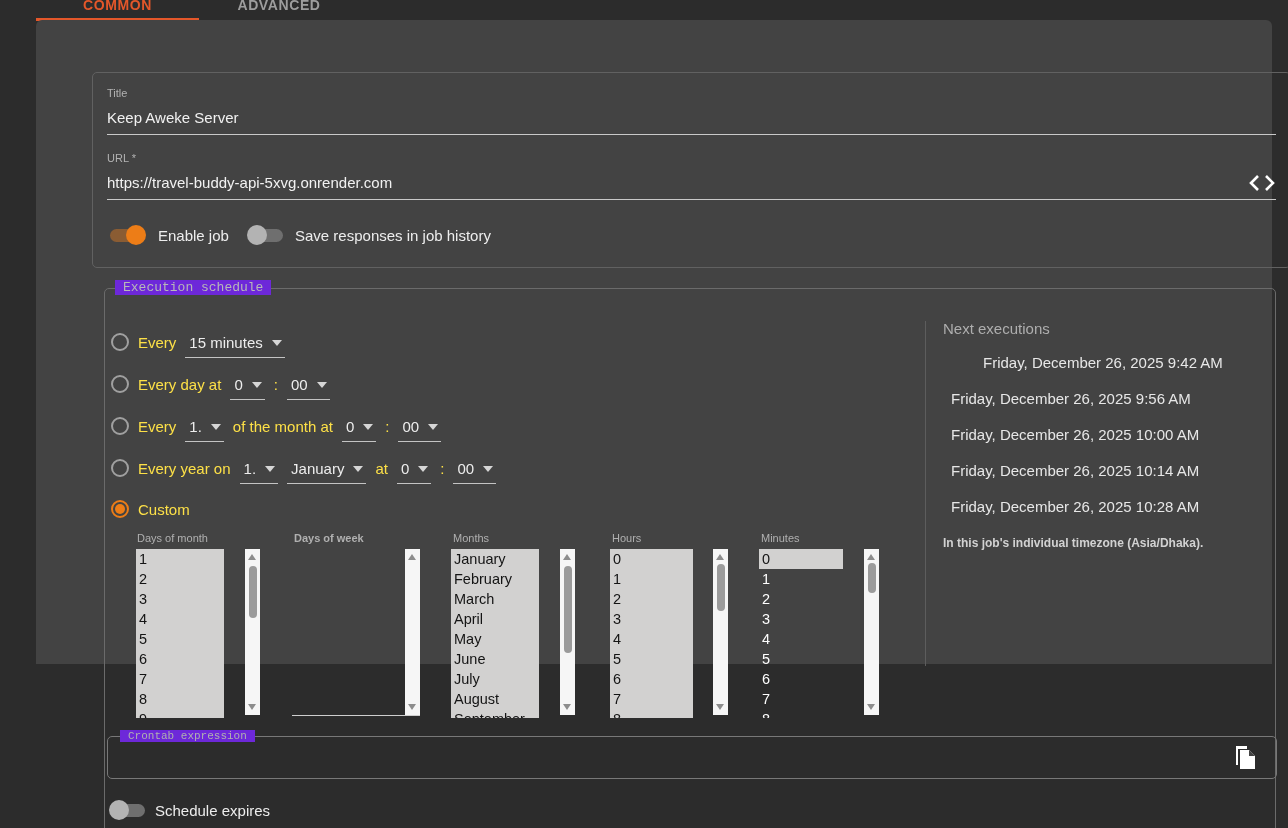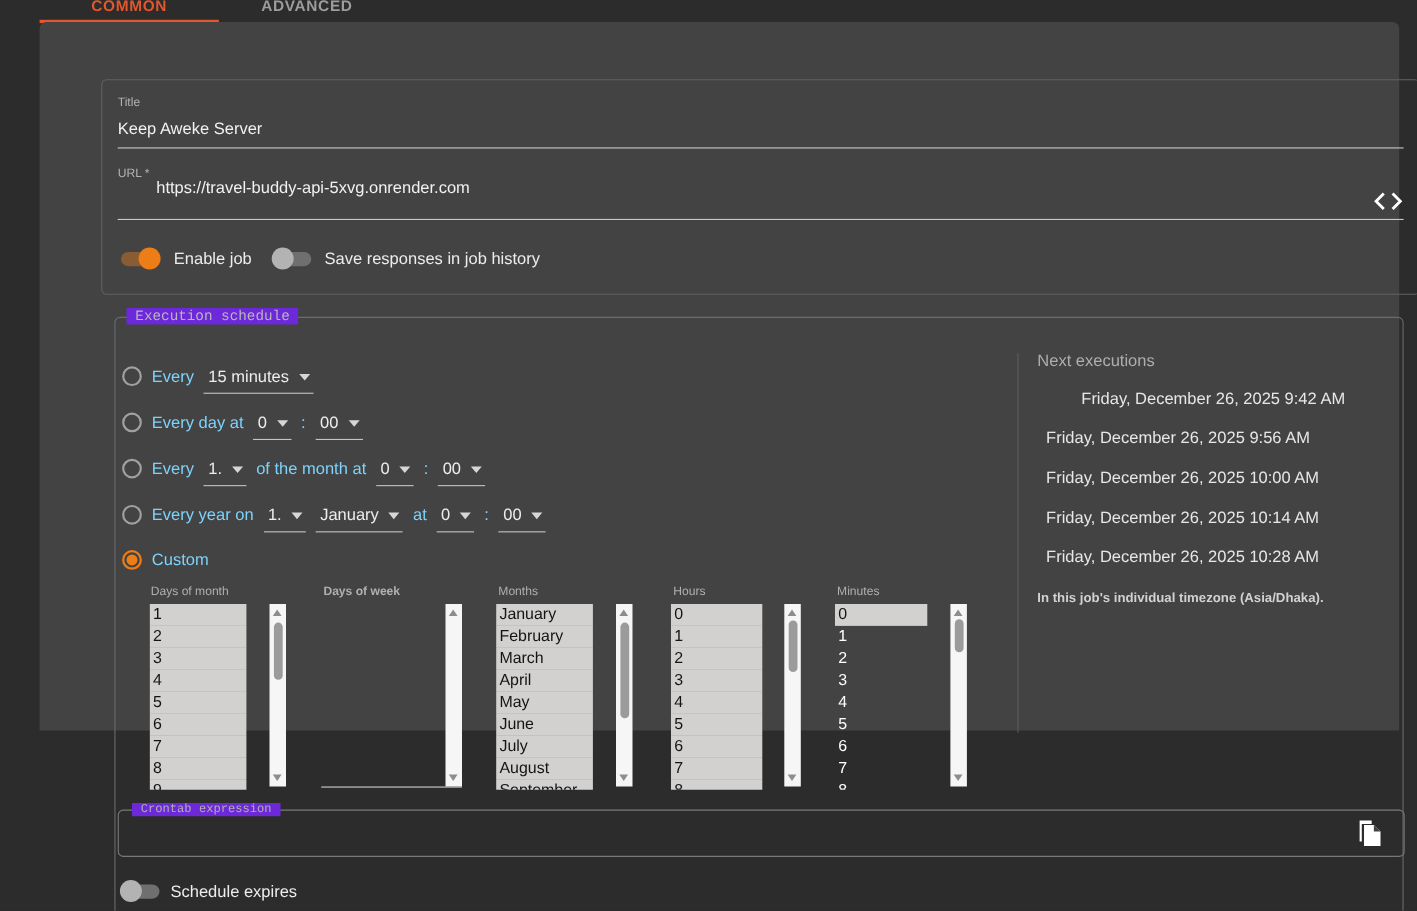--- a/index.html
+++ b/index.html
@@ -42,21 +42,21 @@
   .sched { position:absolute; left:68px; top:268px; width:1172px; height:554px;
            border:1px solid #6b6b6b; border-radius:5px; }
   .legend { position:absolute; top:-9px; left:10px; background:#6d28d9; padding:0 8px;
             font-size:13px; color:#b8b8b8;font-family:Liberation Mono, monospace; }
 
   .radio-row { position:absolute; left:6px; display:flex; align-items:center; gap:9px; height:26px; }
   .radio { width:18px; height:18px; border-radius:50%; border:2px solid #a0a0a0; cursor:pointer; flex:0 0 auto;
            display:flex; align-items:center; justify-content:center; }
   .radio.checked { border-color:#ed7d17; }
   .radio.checked::after { content:""; width:10px; height:10px; border-radius:50%; background:#ed7d17; }
-  .row-text { font-size:15px; color:#7dd3fc; }
+  .row-text { font-size:15px; color:#fde047; }
   .inline-select { display:inline-flex; align-items:center; gap:9px; padding:1px 3px 6px 4px;
                    border-bottom:1px solid #c4c4c4; cursor:pointer; color:#ededed; font-size:15px; margin-top:7px;}
   .caret { width:0; height:0; border-left:5px solid transparent; border-right:5px solid transparent;
            border-top:6px solid #d6d6d6; }
 
   
   .col-label { position:absolute; top:243px; font-size:11px; color:#b0b0b0; }
   .listcol { position:absolute; top:260px; width:143px; height:169px; overflow:hidden; }
   .items { position:absolute; left:0; top:0; }
   .opt { height:20px; line-height:20px; font-size:14.5px; color:#ffffff; padding-left:3px; cursor:pointer; }
@@ -100,21 +100,21 @@
 
   <div class="panel">
 
     <div class="card"></div>
 
     <div class="fld-label" style="left:71px; top:67px;">Title</div>
     <div class="fld-value" style="left:71px; top:89px;">Keep Aweke Server</div>
     <div class="fld-line" style="left:71px; top:114px; width:1169px;"></div>
 
     <div class="fld-label" style="left:71px; top:132px;">URL *</div>
-    <div class="fld-value" style="left:71px; top:142px;margin-left:35px;">https://travel-buddy-api-5xvg.onrender.com</div>
+    <div class="fld-value" style="left:71px; top:154px;">https://travel-buddy-api-5xvg.onrender.com</div>
     <div class="fld-line" style="left:71px; top:179px; width:1169px;"></div>
 
     <div class="code-icon">
       <svg width="28" height="22" viewBox="0 0 28 22">
         <polyline points="10,4 3,11 10,18" fill="none" stroke="#ffffff" stroke-width="2.6"></polyline>
         <polyline points="18,4 25,11 18,18" fill="none" stroke="#ffffff" stroke-width="2.6"></polyline>
       </svg>
     </div>
 
     <div class="switch on" style="left:72px; top:204px;">

